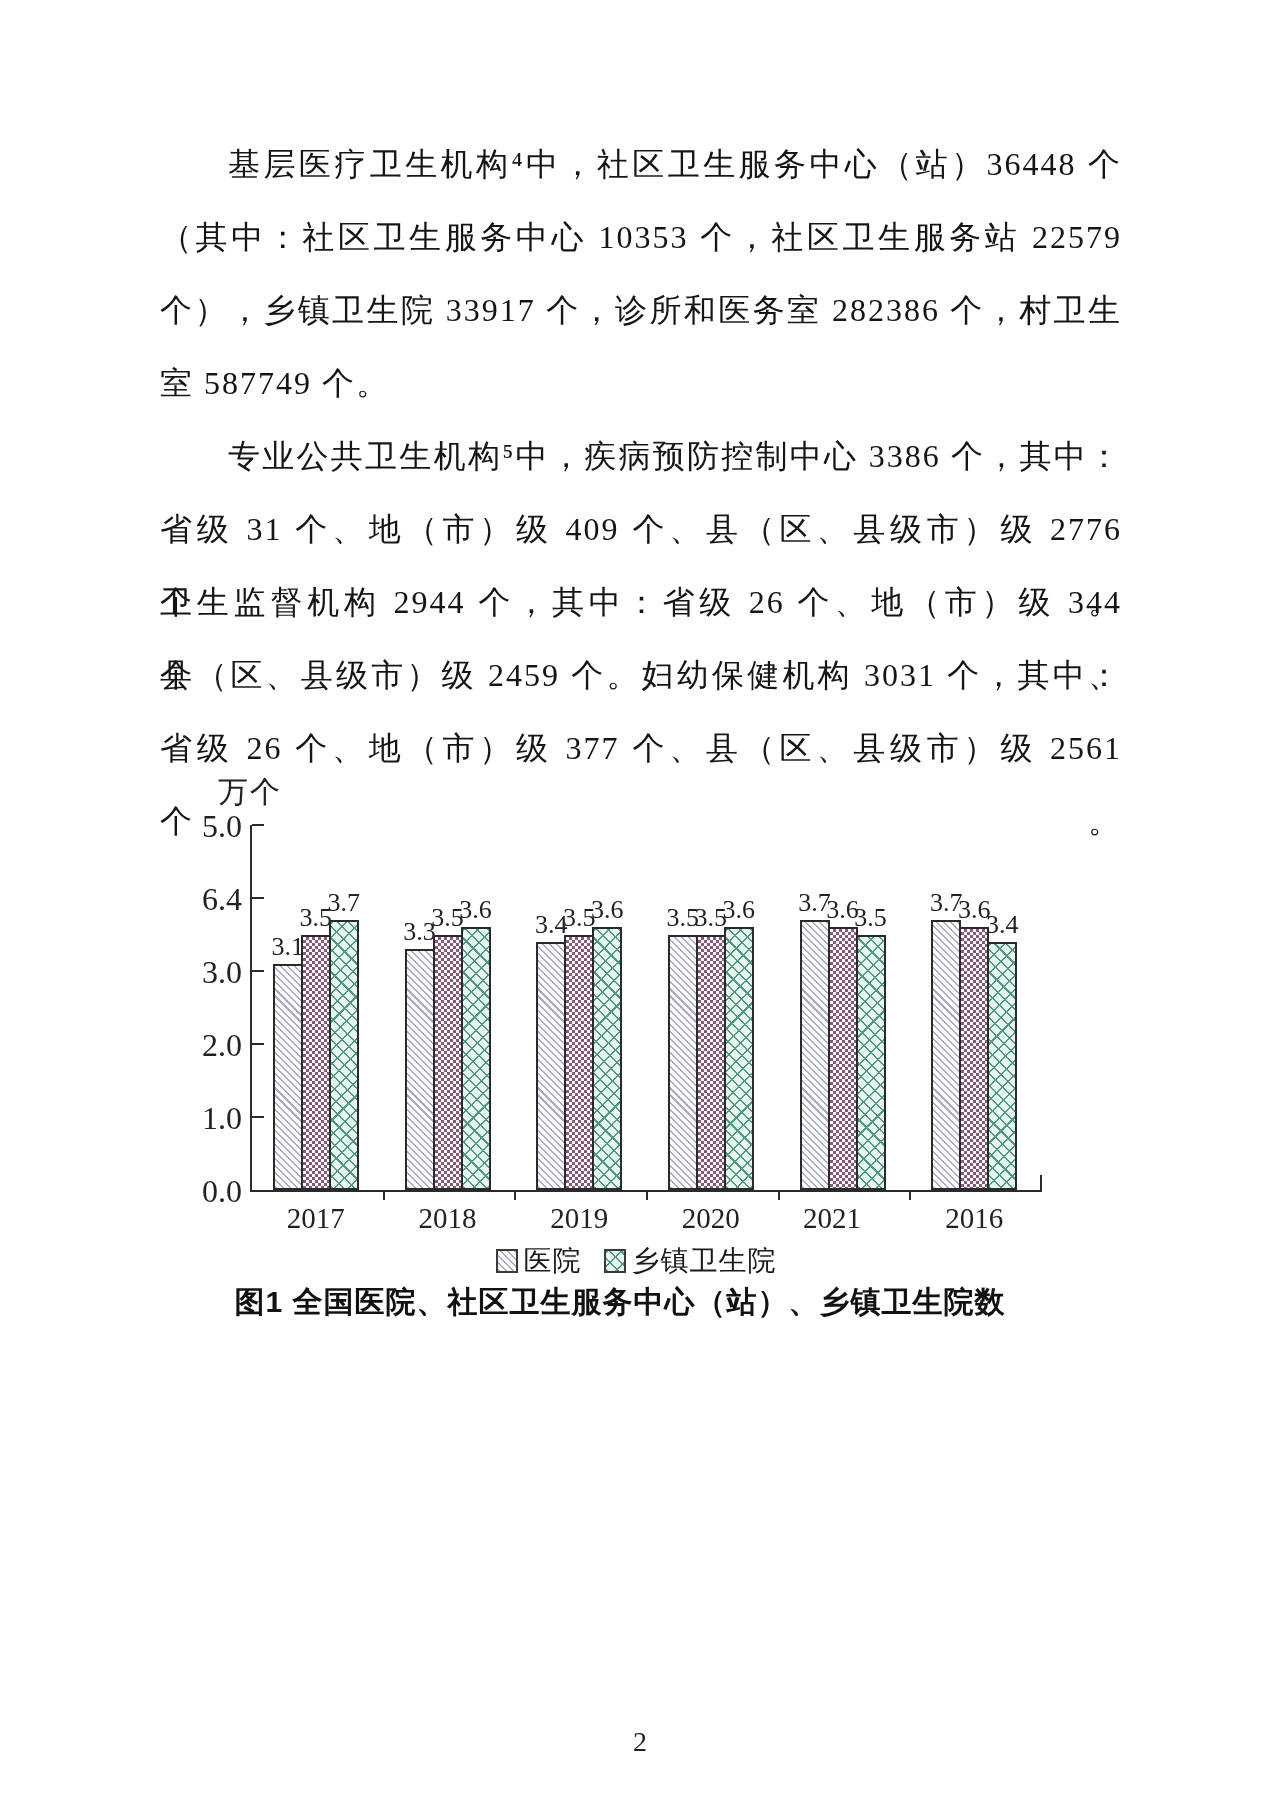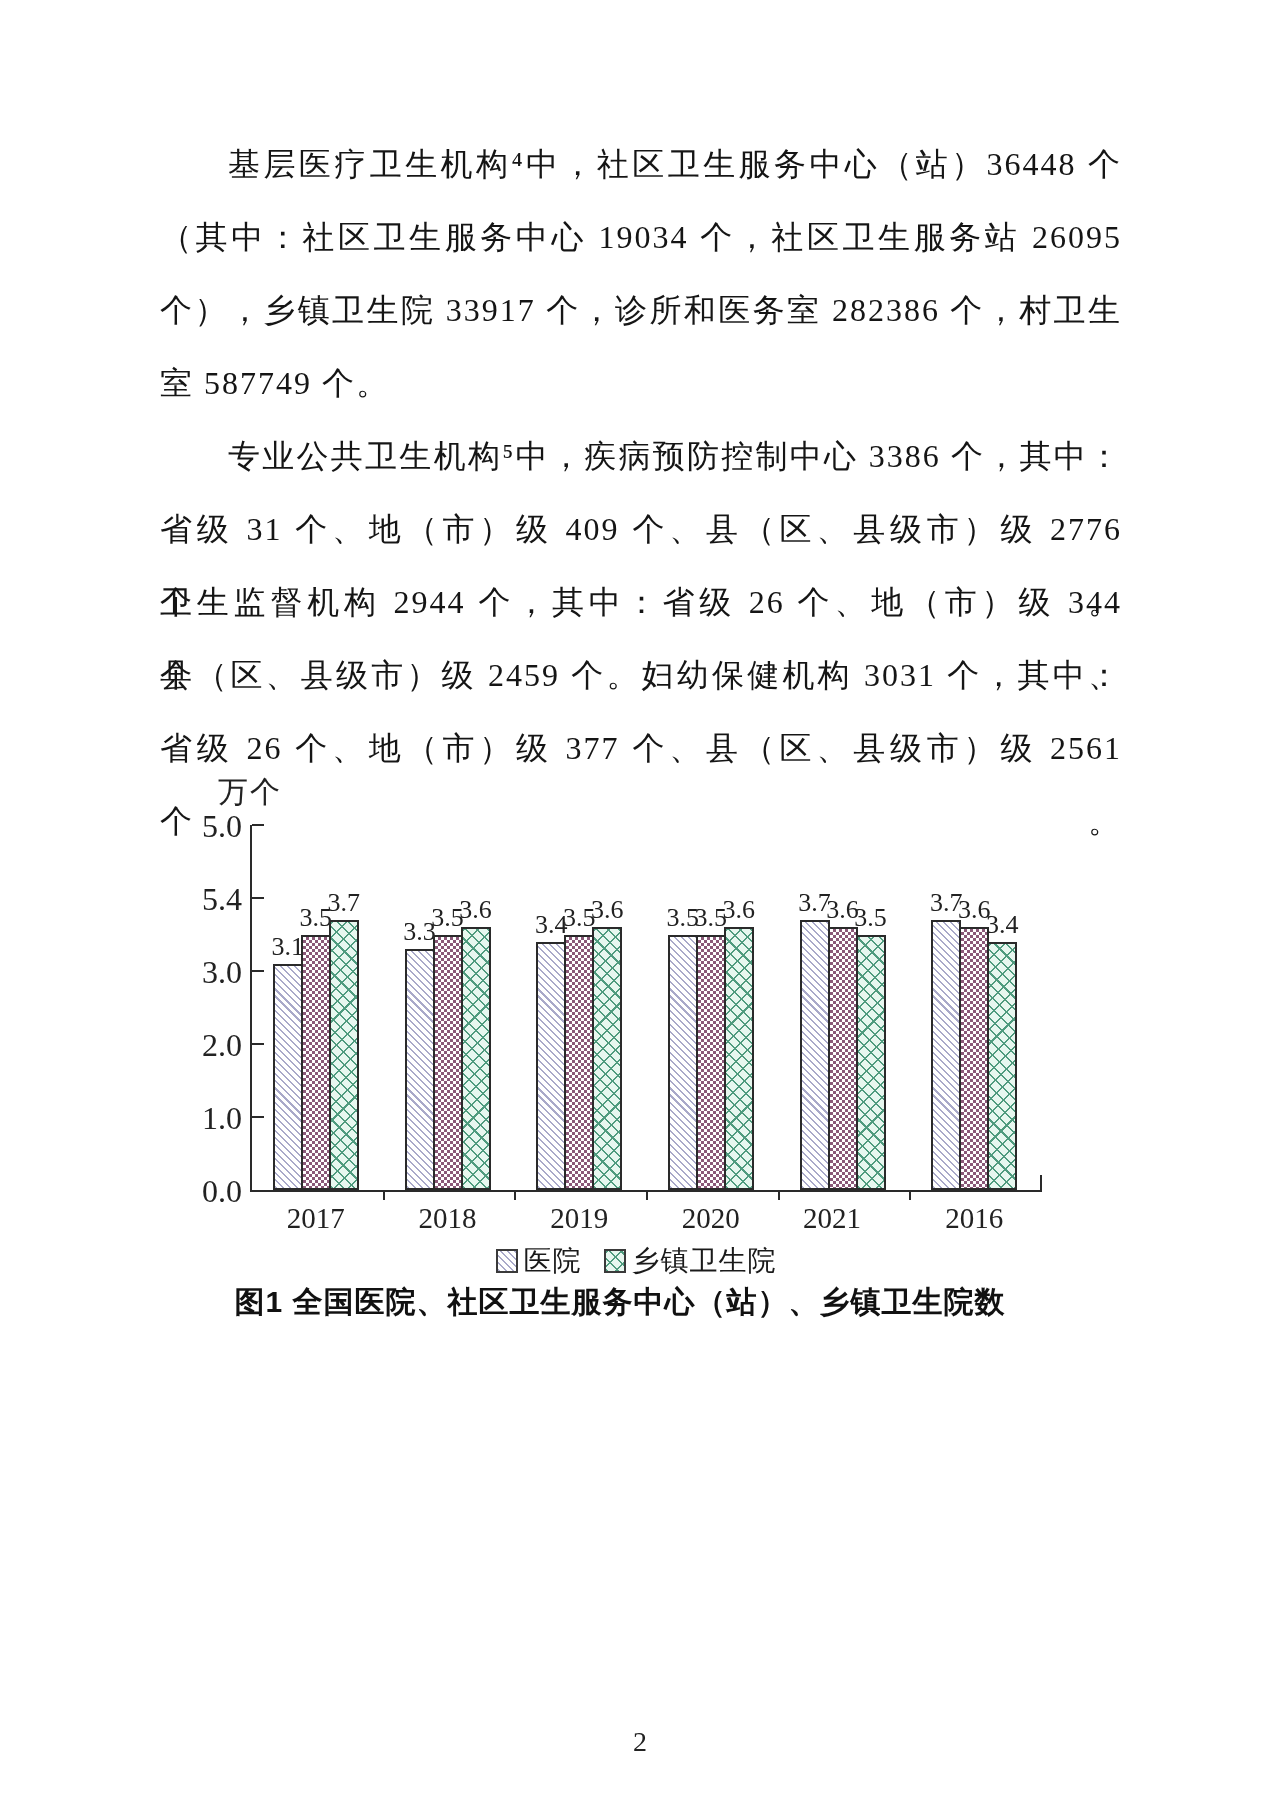--- a/index.html
+++ b/index.html
@@ -55,37 +55,37 @@
   }
   #page-number{position:absolute;left:0;top:1726px;width:100%;text-align:center;font-size:28px;color:#222;}
 </style>
 </head>
 <body>
 
 <div id="page">
 
   <div id="body-text">
       <div class="text-line first">基层医疗卫生机构⁴中，社区卫生服务中心（站）36448 个</div>
-      <div class="text-line">（其中：社区卫生服务中心 19034 个，社区卫生服务站 26095</div>
+      <div class="text-line">（其中：社区卫生服务中心 10353 个，社区卫生服务站 22579</div>
       <div class="text-line">个），乡镇卫生院 33917 个，诊所和医务室 282386 个，村卫生</div>
       <div class="text-line lastline">室 587749 个。</div>
       <div class="text-line first">专业公共卫生机构⁵中，疾病预防控制中心 3386 个，其中：</div>
       <div class="text-line">省级 31 个、地（市）级 409 个、县（区、县级市）级 2776 个。</div>
       <div class="text-line">卫生监督机构 2944 个，其中：省级 26 个、地（市）级 344 个、</div>
       <div class="text-line">县（区、县级市）级 2459 个。妇幼保健机构 3031 个，其中：</div>
       <div class="text-line">省级 26 个、地（市）级 377 个、县（区、县级市）级 2561 个。</div>
     </div>
 
   <div id="chart">
     <div id="unit-label">万个</div>
     <div id="plot">
         <div class="ytick-mark" style="left: 0px; top: -1px;"></div>
         <div class="ytick-label" style="left: -64px; top: -17px;">5.0</div>
         <div class="ytick-mark" style="left: 0px; top: 72px;"></div>
-        <div class="ytick-label" style="left: -64px; top: 56px;">5.4</div>
+        <div class="ytick-label" style="left: -64px; top: 56px;">6.4</div>
         <div class="ytick-mark" style="left: 0px; top: 145px;"></div>
         <div class="ytick-label" style="left: -64px; top: 129px;">3.0</div>
         <div class="ytick-mark" style="left: 0px; top: 218px;"></div>
         <div class="ytick-label" style="left: -64px; top: 202px;">2.0</div>
         <div class="ytick-mark" style="left: 0px; top: 291px;"></div>
         <div class="ytick-label" style="left: -64px; top: 275px;">1.0</div>
         <div class="ytick-label" style="left: -64px; top: 348px;">0.0</div>
         <div class="xtick-mark" style="left: 130.667px; top: 365px; height: 10px;"></div>
         <div class="xtick-mark" style="left: 262.333px; top: 365px; height: 10px;"></div>
         <div class="xtick-mark" style="left: 394px; top: 365px; height: 10px;"></div>

